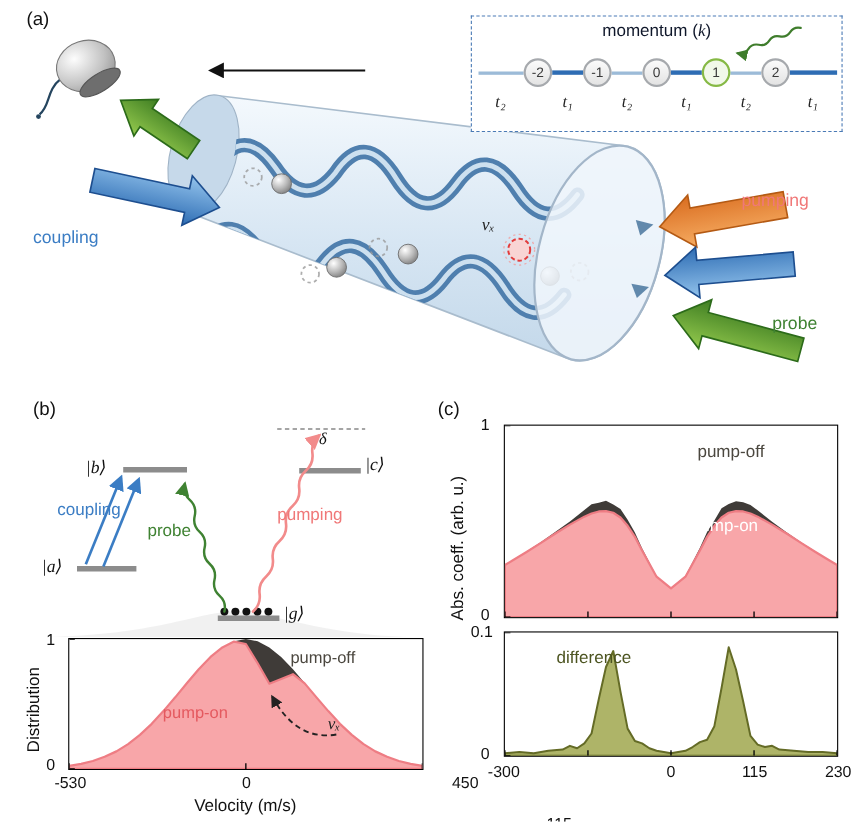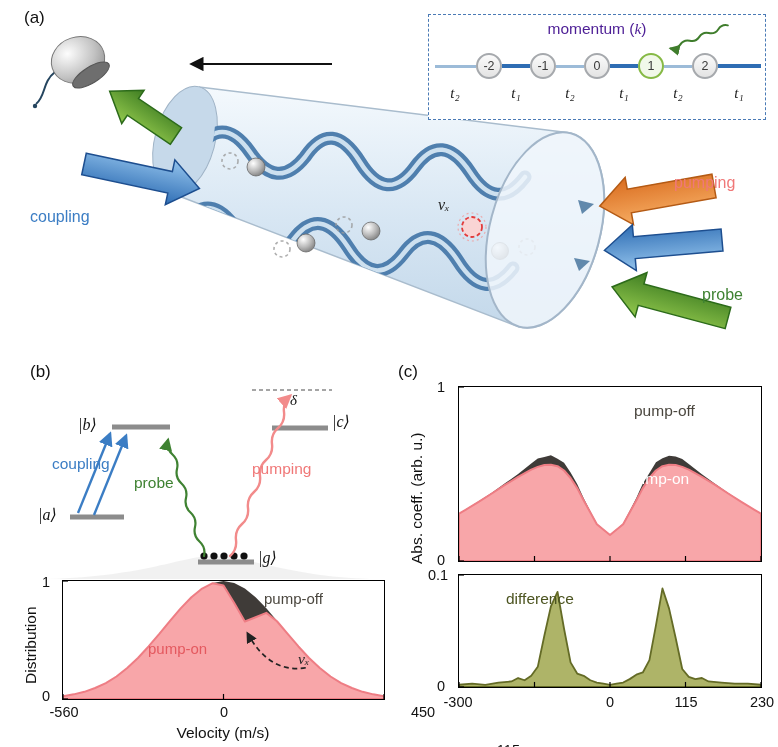--- a/index.html
+++ b/index.html
@@ -11,21 +11,21 @@
   .math{font-style:italic;font-family:"Liberation Serif","DejaVu Serif",serif;}
   .tick{font-size:14.5px;color:#111;}
   .axlab{font-size:15.5px;color:#111;}
   .rot{transform:rotate(-90deg);transform-origin:0 0;white-space:nowrap;}
   .plotbox{position:absolute;border:1.6px solid #000;box-sizing:border-box;background:#fff;}
   .plotbox svg{position:absolute;left:0;top:0;width:100%;height:100%;display:block;}
   
   .inset{position:absolute;left:428px;top:14px;width:338px;height:106px;background:#fff;
          border:1.6px dashed #4a7ab5;box-sizing:border-box;}
   .inset-title{position:absolute;left:0;top:5px;width:100%;display:flex;justify-content:center;
-               font-size:15.5px;color:#4c1d95;}
+               font-size:15.5px;color:#0f172a;}
   .site{position:absolute;width:26px;height:26px;border-radius:50%;
         background:linear-gradient(#fbfbfb,#e3e3e3);border:2px solid #a6a9ad;box-sizing:border-box;
         display:flex;align-items:center;justify-content:center;font-size:12.5px;color:#3a3a3a;z-index:2;}
   .site.hl{border:2.5px solid #86b945;background:#f1f8e9;}
   .bond{position:absolute;z-index:1;}
   .bond-thick{height:4px;background:#2e6db4;}
   .bond-thin{height:2.5px;background:#9cbbd8;}
   .tlabel{position:absolute;width:24px;text-align:center;font:italic 15px "Liberation Serif","DejaVu Serif",serif;color:#222;}
   .scene-label{font-size:16px;}
 </style>
@@ -221,21 +221,21 @@
         <marker id="mk-dark" viewBox="0 0 10 10" refX="8" refY="5" markerWidth="6.5" markerHeight="6.5" orient="auto">
           <path d="M0,0 L10,5 L0,10 z" fill="#222"></path>
         </marker>
       </defs>
       <path d="M242,86 Q206,92 184,52" fill="none" stroke="#222" stroke-width="1.7" stroke-dasharray="5,3.5" marker-end="url(#mk-dark)"></path>
     </svg>
   </div>
   <span class="abs tick ctr" style="left:38px;top:574px;width:16px;">1</span>
   <span class="abs tick ctr" style="left:38px;top:688px;width:16px;">0</span>
   <span class="abs axlab rot" style="left:22px;top:684px;">Distribution</span>
-  <span class="abs tick ctr" style="left:44px;top:704px;width:40px;">-560</span>
+  <span class="abs tick ctr" style="left:44px;top:704px;width:40px;">-530</span>
   <span class="abs tick ctr" style="left:204px;top:704px;width:40px;">0</span>
   <span class="abs tick ctr" style="left:365px;top:704px;width:40px;margin-left:38px;">450</span>
   <span class="abs axlab ctr" style="left:143px;top:724px;width:160px;">Velocity (m/s)</span>
   <span class="abs" style="left:264px;top:590px;font-size:15px;color:#4b473f;">pump-off</span>
   <span class="abs" style="left:148px;top:640px;font-size:15px;color:#e4595f;">pump-on</span>
   <span class="abs math" style="left:298px;top:650px;font-size:15.5px;color:#222;">vₓ</span>
 
   <span class="abs plabel" style="left:398px;top:362px;">(c)</span>
   <span class="abs axlab rot" style="left:408px;top:564px;">Abs. coeff. (arb. u.)</span>
 

